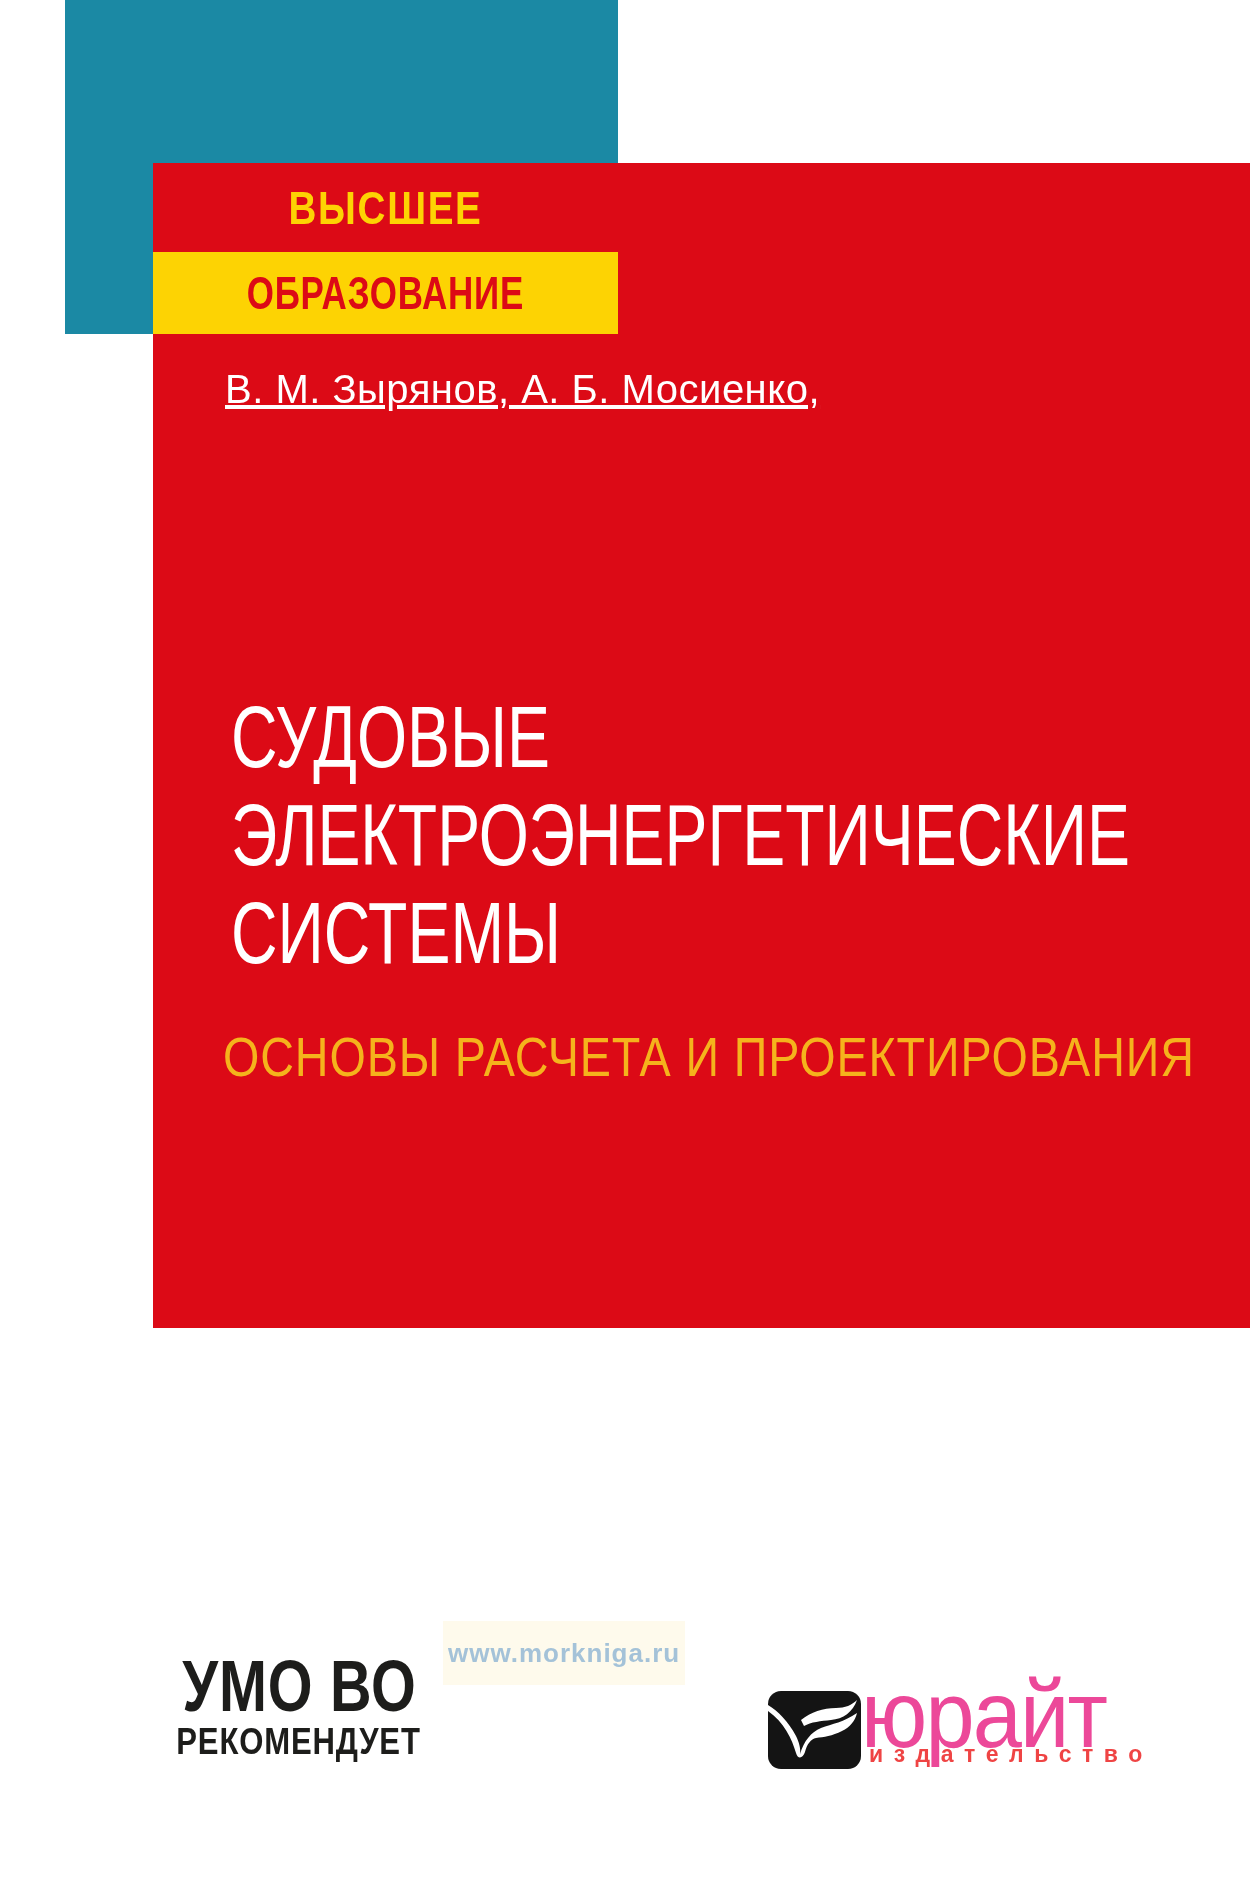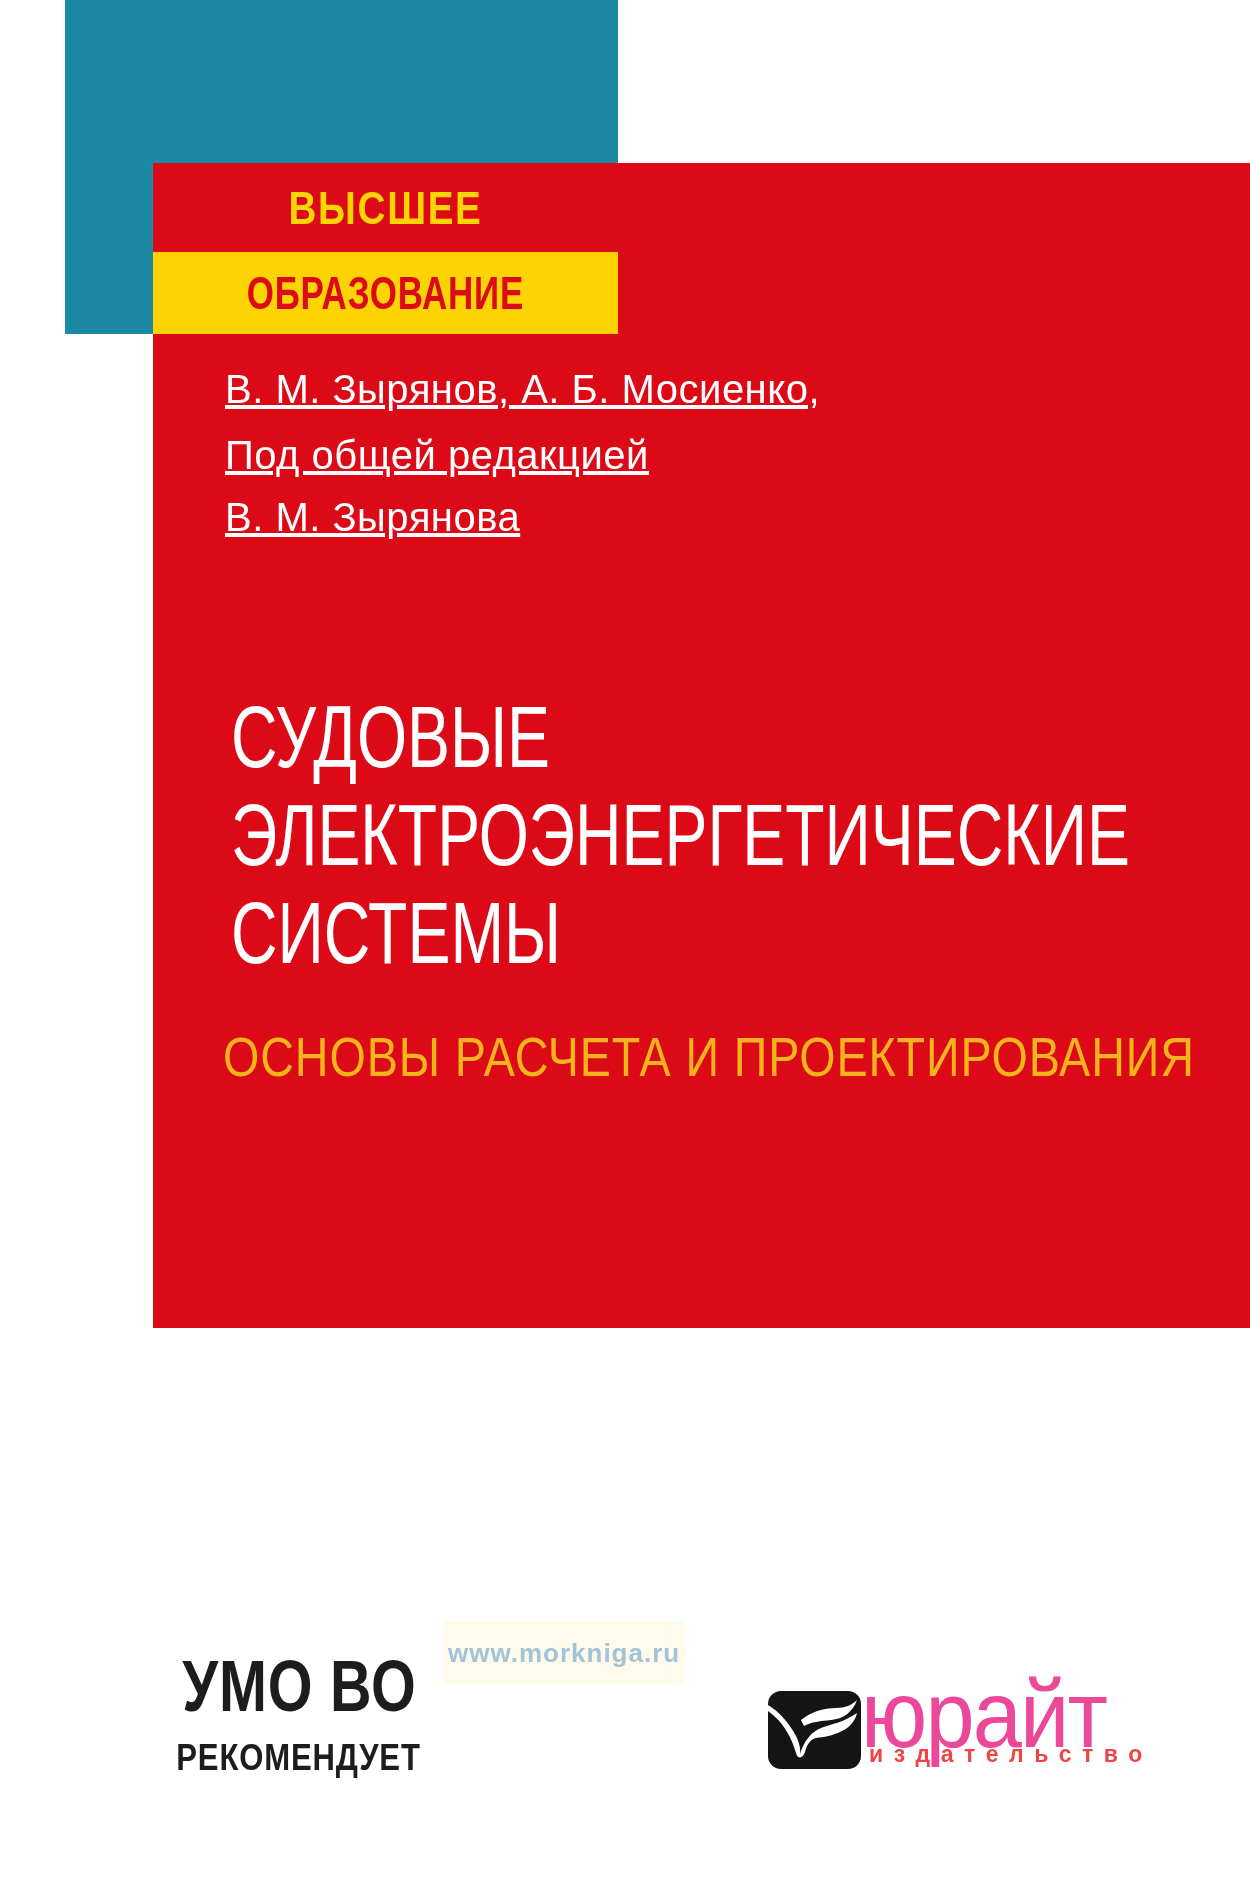--- a/index.html
+++ b/index.html
@@ -42,21 +42,21 @@
   .watermark{
     left:443px;top:1621px;font-size:26px;font-weight:700;letter-spacing:1px;
     color:var(--watermark_blue,#a4c2d8);
     background:rgba(253,246,220,0.55);
     padding:19px 5px;line-height:1;white-space:nowrap;
   }
   
   .umo-block{left:153px;top:1650px;width:246px;text-align:center;color:var(--black,#1d1d1b);}
   .umo-line1{font-size:72px;line-height:72px;font-weight:700;white-space:nowrap;}
   .umo-line1 .cond{transform:scaleX(0.80);letter-spacing:1px;}
-  .umo-line2{font-size:37px;line-height:40px;font-weight:700;margin-top:16px;white-space:nowrap;}
+  .umo-line2{font-size:37px;line-height:40px;font-weight:700;margin-top:0;white-space:nowrap;}
   .umo-line2 .cond{transform:scaleX(0.84);letter-spacing:1px;}
   
   .pub-icon{left:768px;top:1691px;width:93px;height:78px;}
   .pub-name{left:861px;top:1667px;font-size:95px;line-height:95px;font-weight:400;color:#ec4899;white-space:nowrap;}
   .pub-name .condL{transform:scaleX(0.93);letter-spacing:-2px;}
   .pub-tagline{left:869px;top:1743px;font-size:23px;line-height:1;font-weight:700;letter-spacing:10.5px;color:#ef4444;white-space:nowrap;}
 </style>
 </head>
 <body>
 
@@ -68,24 +68,20 @@
 
   <div class="abs badge-line badge-line-2">
     <span class="cond">ОБРАЗОВАНИЕ</span>
   </div>
   <div class="abs badge-line badge-line-1">
     <span class="cond">ВЫСШЕЕ</span>
   </div>
 
   <div class="abs authors-block">
     <div>В. М. Зырянов, А. Б. Мосиенко,</div>
-    <div class="editor-group">
-      <div>Под общей редакцией</div>
-      <div>В. М. Зырянова</div>
-    </div>
   </div>
 
   <div class="abs title-block">
     <div><span class="condL">СУДОВЫЕ</span></div>
     <div><span class="condL">ЭЛЕКТРОЭНЕРГЕТИЧЕСКИЕ</span></div>
     <div><span class="condL">СИСТЕМЫ</span></div>
   </div>
 
   <div class="abs subtitle-block">
     <span class="condL">ОСНОВЫ РАСЧЕТА И ПРОЕКТИРОВАНИЯ</span>

